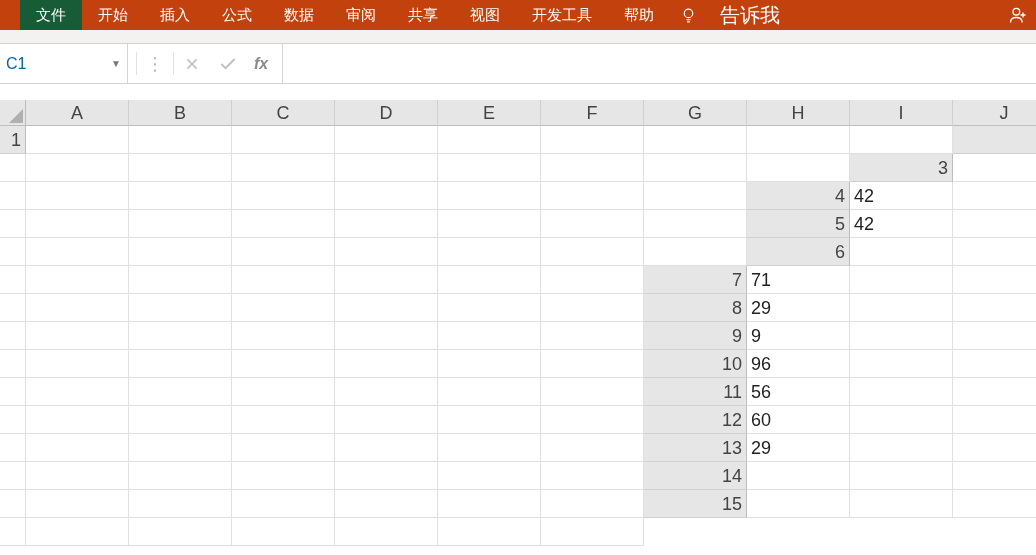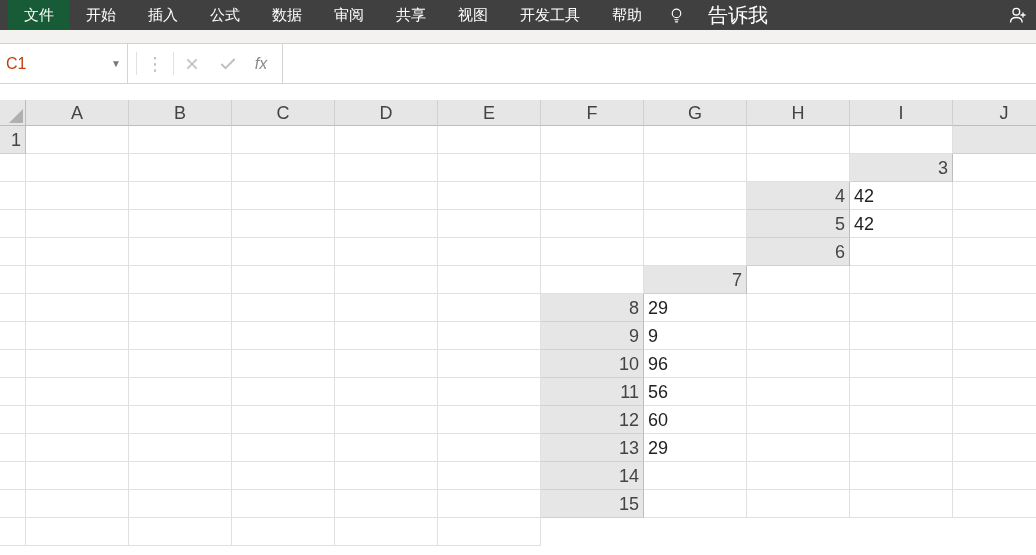--- a/index.html
+++ b/index.html
@@ -1,24 +1,24 @@
 <!DOCTYPE html>
 <html><head>
 <meta charset="utf-8">
 <style>
   * { box-sizing: border-box; margin: 0; padding: 0; }
   body { font-family: "Microsoft YaHei", Arial, sans-serif; font-size: 14px; background: #fff; overflow: hidden; }
 
   .ribbon-tabs {
-    background: #404040;
+    background: #c2410c;
     height: 30px;
     display: flex;
     align-items: flex-start;
     color: #fff;
-    padding-left: 8px;
+    padding-left: 20px;
   }
   .ribbon-tab {
     padding: 0 16px;
     height: 30px;
     line-height: 30px;
     cursor: pointer;
     font-size: 15px;
   }
   .ribbon-tab.file { background: #185c37; }
   .ribbon-spacer { flex: 1; }
@@ -49,21 +49,21 @@
     width: 128px;
     height: 100%;
     display: flex;
     align-items: center;
     border-right: 1px solid #d4d4d4;
     padding: 0 6px;
     justify-content: space-between;
   }
   .name-box-text {
     font-size: 16px;
-    color: #c2410c;
+    color: #0369a1;
   }
   .name-box-dd {
     color: #777;
     font-size: 10px;
   }
   .fb-btn {
     width: 36px;
     height: 100%;
     display: flex;
     align-items: center;
@@ -73,20 +73,21 @@
   }
   .fb-divider {
     width: 1px; height: 60%; background: #e1e1e1;
   }
   .fb-sep { width: 8px; }
   .fx-label {
     font-style: italic;
     color: #8a8a8a;
     font-size: 16px;
     padding: 0 6px 0 0;
+    font-weight: bold;
   }
   .formula-input {
     flex: 1;
     height: 100%;
     border: none;
     border-left: 1px solid #d4d4d4;
     outline: none;
     padding: 0 8px;
     font-size: 16px;
   }
@@ -278,20 +279,21 @@
     <div class="cell"></div>
     <div class="cell"></div>
     <div class="cell"></div>
     <div class="cell"></div>
     <div class="cell"></div>
     <div class="cell"></div>
     <div class="cell"></div>
     <div class="cell"></div>
 
   <div class="row-hdr">7</div>
+  <div class="cell">71</div>
   <div class="cell"></div>
     <div class="cell"></div>
     <div class="cell"></div>
     <div class="cell"></div>
     <div class="cell"></div>
     <div class="cell"></div>
     <div class="cell"></div>
     <div class="cell"></div>
     <div class="cell"></div>
 

